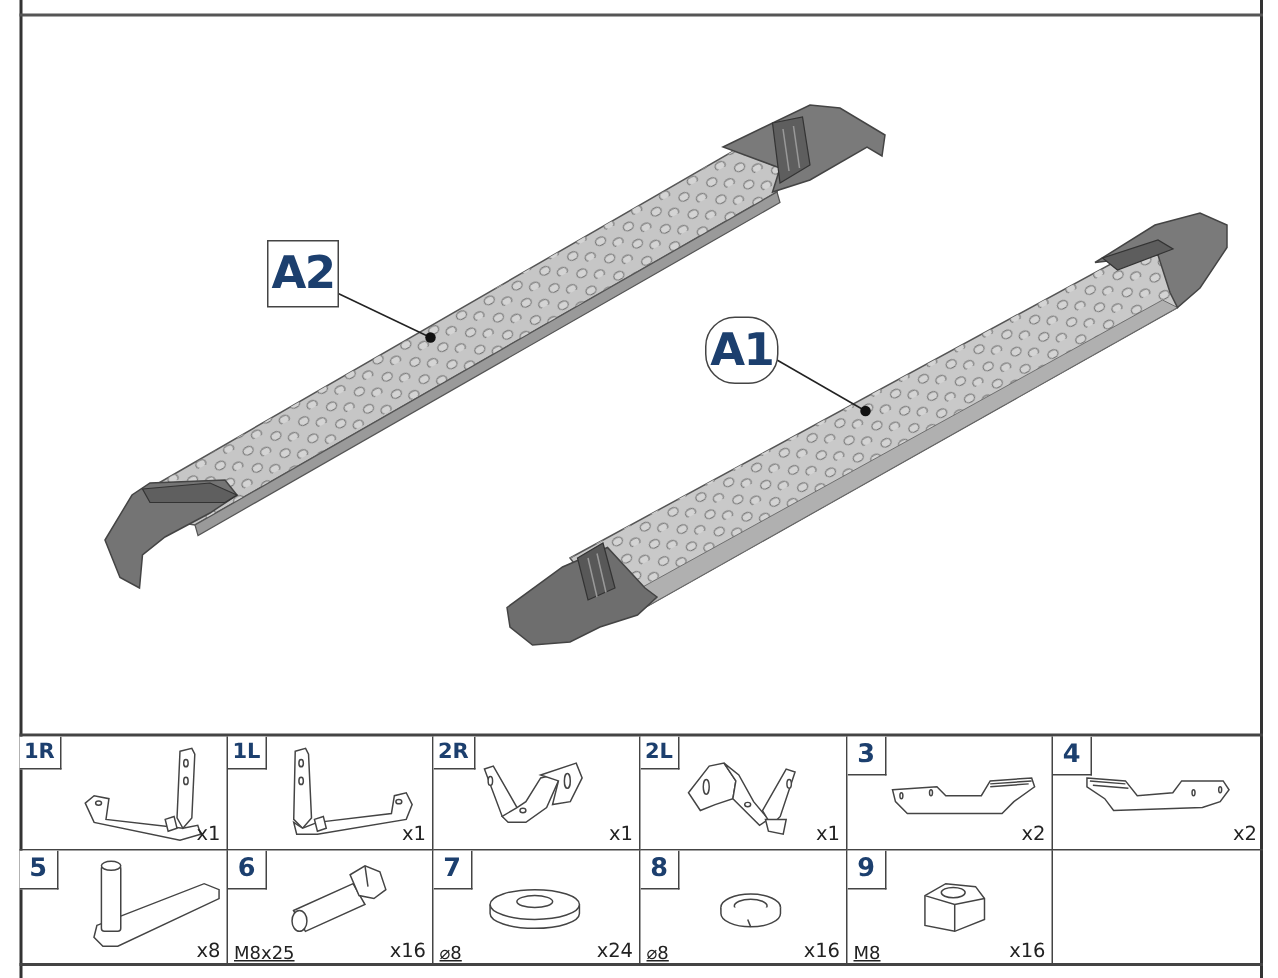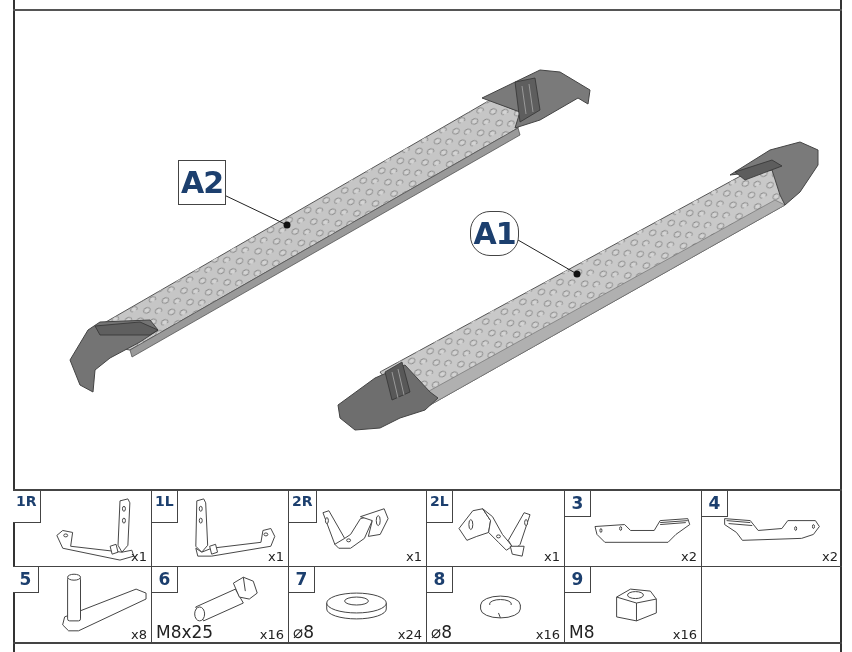--- a/index.html
+++ b/index.html
@@ -24,27 +24,27 @@
     position: absolute; left: 13px; top: 489px; width: 829px; height: 155px;
     border-top: 2px solid #444; border-bottom: 2px solid #444;
     display: grid;
     grid-template-columns: 139px 137px 138px 138px 137px 140px;
     grid-template-rows: 76px 77px;
   }
   .cell { position: relative; border-right: 1.5px solid #444; border-bottom: 1.5px solid #444; overflow: hidden; }
   .cell:nth-child(6n) { border-right: none; }
   .cell.row2 { border-bottom: none; }
   .cell-label {
-    position: absolute; left: 0; top: 0; height: 32px; min-width: 24px; padding: 0 3px;
+    position: absolute; left: 0; top: 0; height: 22px; min-width: 24px; padding: 0 3px;
     border-right: 1.5px solid #444; border-bottom: 1.5px solid #444; background: #fff;
     color: #1c3f6e; font-weight: bold; font-size: 14px; line-height: 21px; text-align: center;
   }
   .cell-label.big { font-size: 17px; min-width: 26px; height: 26px; line-height: 25px; }
   .qty { position: absolute; right: 4px; bottom: 2px; font-size: 13px; color: #222; text-align: right; }
-  .spec { position: absolute; left: 4px; bottom: 2px; font-size: 17px; color: #222; }
+  .spec { position: absolute; left: 4px; bottom: 2px; font-size: 12px; color: #222; text-decoration: underline; }
   .part-art { position: absolute; left: 0; top: 0; width: 100%; height: 100%; }
 </style>
 </head>
 <body>
 
 <div class="frame-left"></div>
 <div class="frame-right"></div>
 <div class="frame-top"></div>
 
 <div class="main-view">

